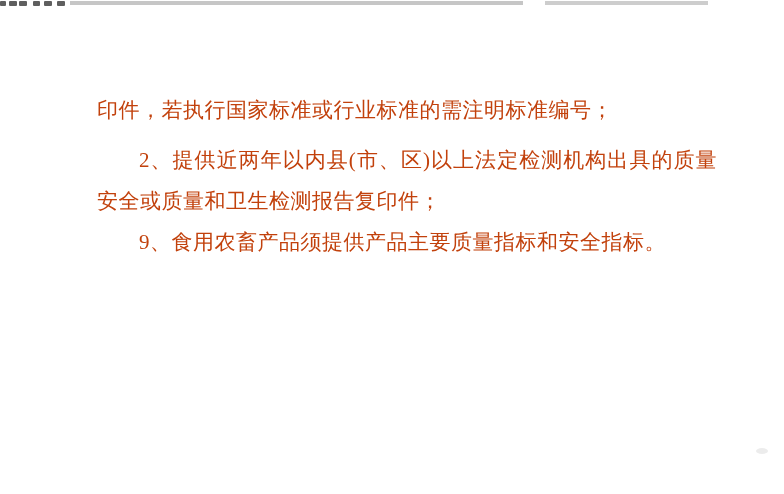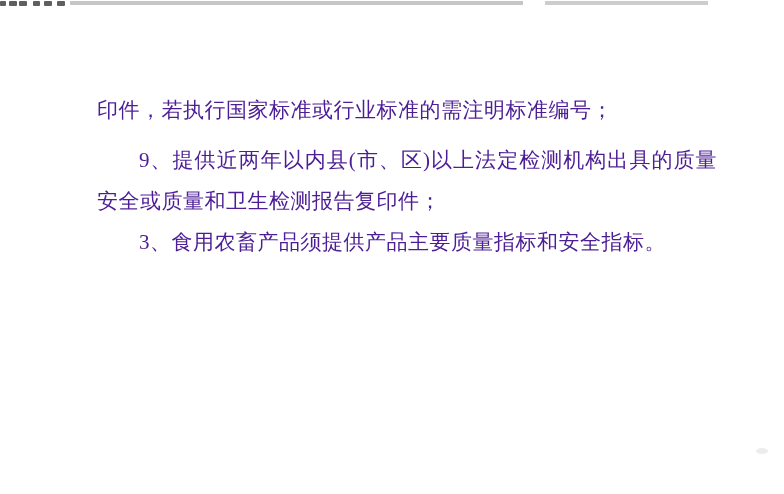--- a/index.html
+++ b/index.html
@@ -40,21 +40,21 @@
     width: 12px; height: 6px;
     background: #ececec;
     border-radius: 50%;
   }
   
   .content {
     position: absolute;
     left: 97px;
     top: 90px;
     width: 620px;
-    color: #4c1d95;
+    color: #c2410c;
     font-size: 21px;
     line-height: 41px;
     text-align: justify;
     text-justify: inter-ideograph;
     letter-spacing: 0.5px;
   }
   .para { margin: 0; }
   .para.indent { text-indent: 2em; }
   .para.gap-after { margin-bottom: 9px; }
 </style>
@@ -71,17 +71,17 @@
     <span class="scan-chunk" style="left:44px; width:8px;"></span>
     <span class="scan-chunk" style="left:57px; width:8px;"></span>
     <span class="scan-bar" style="left:70px;  width:453px;"></span>
     <span class="scan-bar right" style="left:545px; width:163px;"></span>
   </div>
 
   <div class="smudge"></div>
 
   <div class="content">
     <p class="para gap-after">印件，若执行国家标准或行业标准的需注明标准编号；</p>
-    <p class="para indent">9、提供近两年以内县(市、区)以上法定检测机构出具的质量安全或质量和卫生检测报告复印件；</p>
-    <p class="para indent">3、食用农畜产品须提供产品主要质量指标和安全指标。</p>
+    <p class="para indent">2、提供近两年以内县(市、区)以上法定检测机构出具的质量安全或质量和卫生检测报告复印件；</p>
+    <p class="para indent">9、食用农畜产品须提供产品主要质量指标和安全指标。</p>
   </div>
 
 </div>
 
 </body></html>

